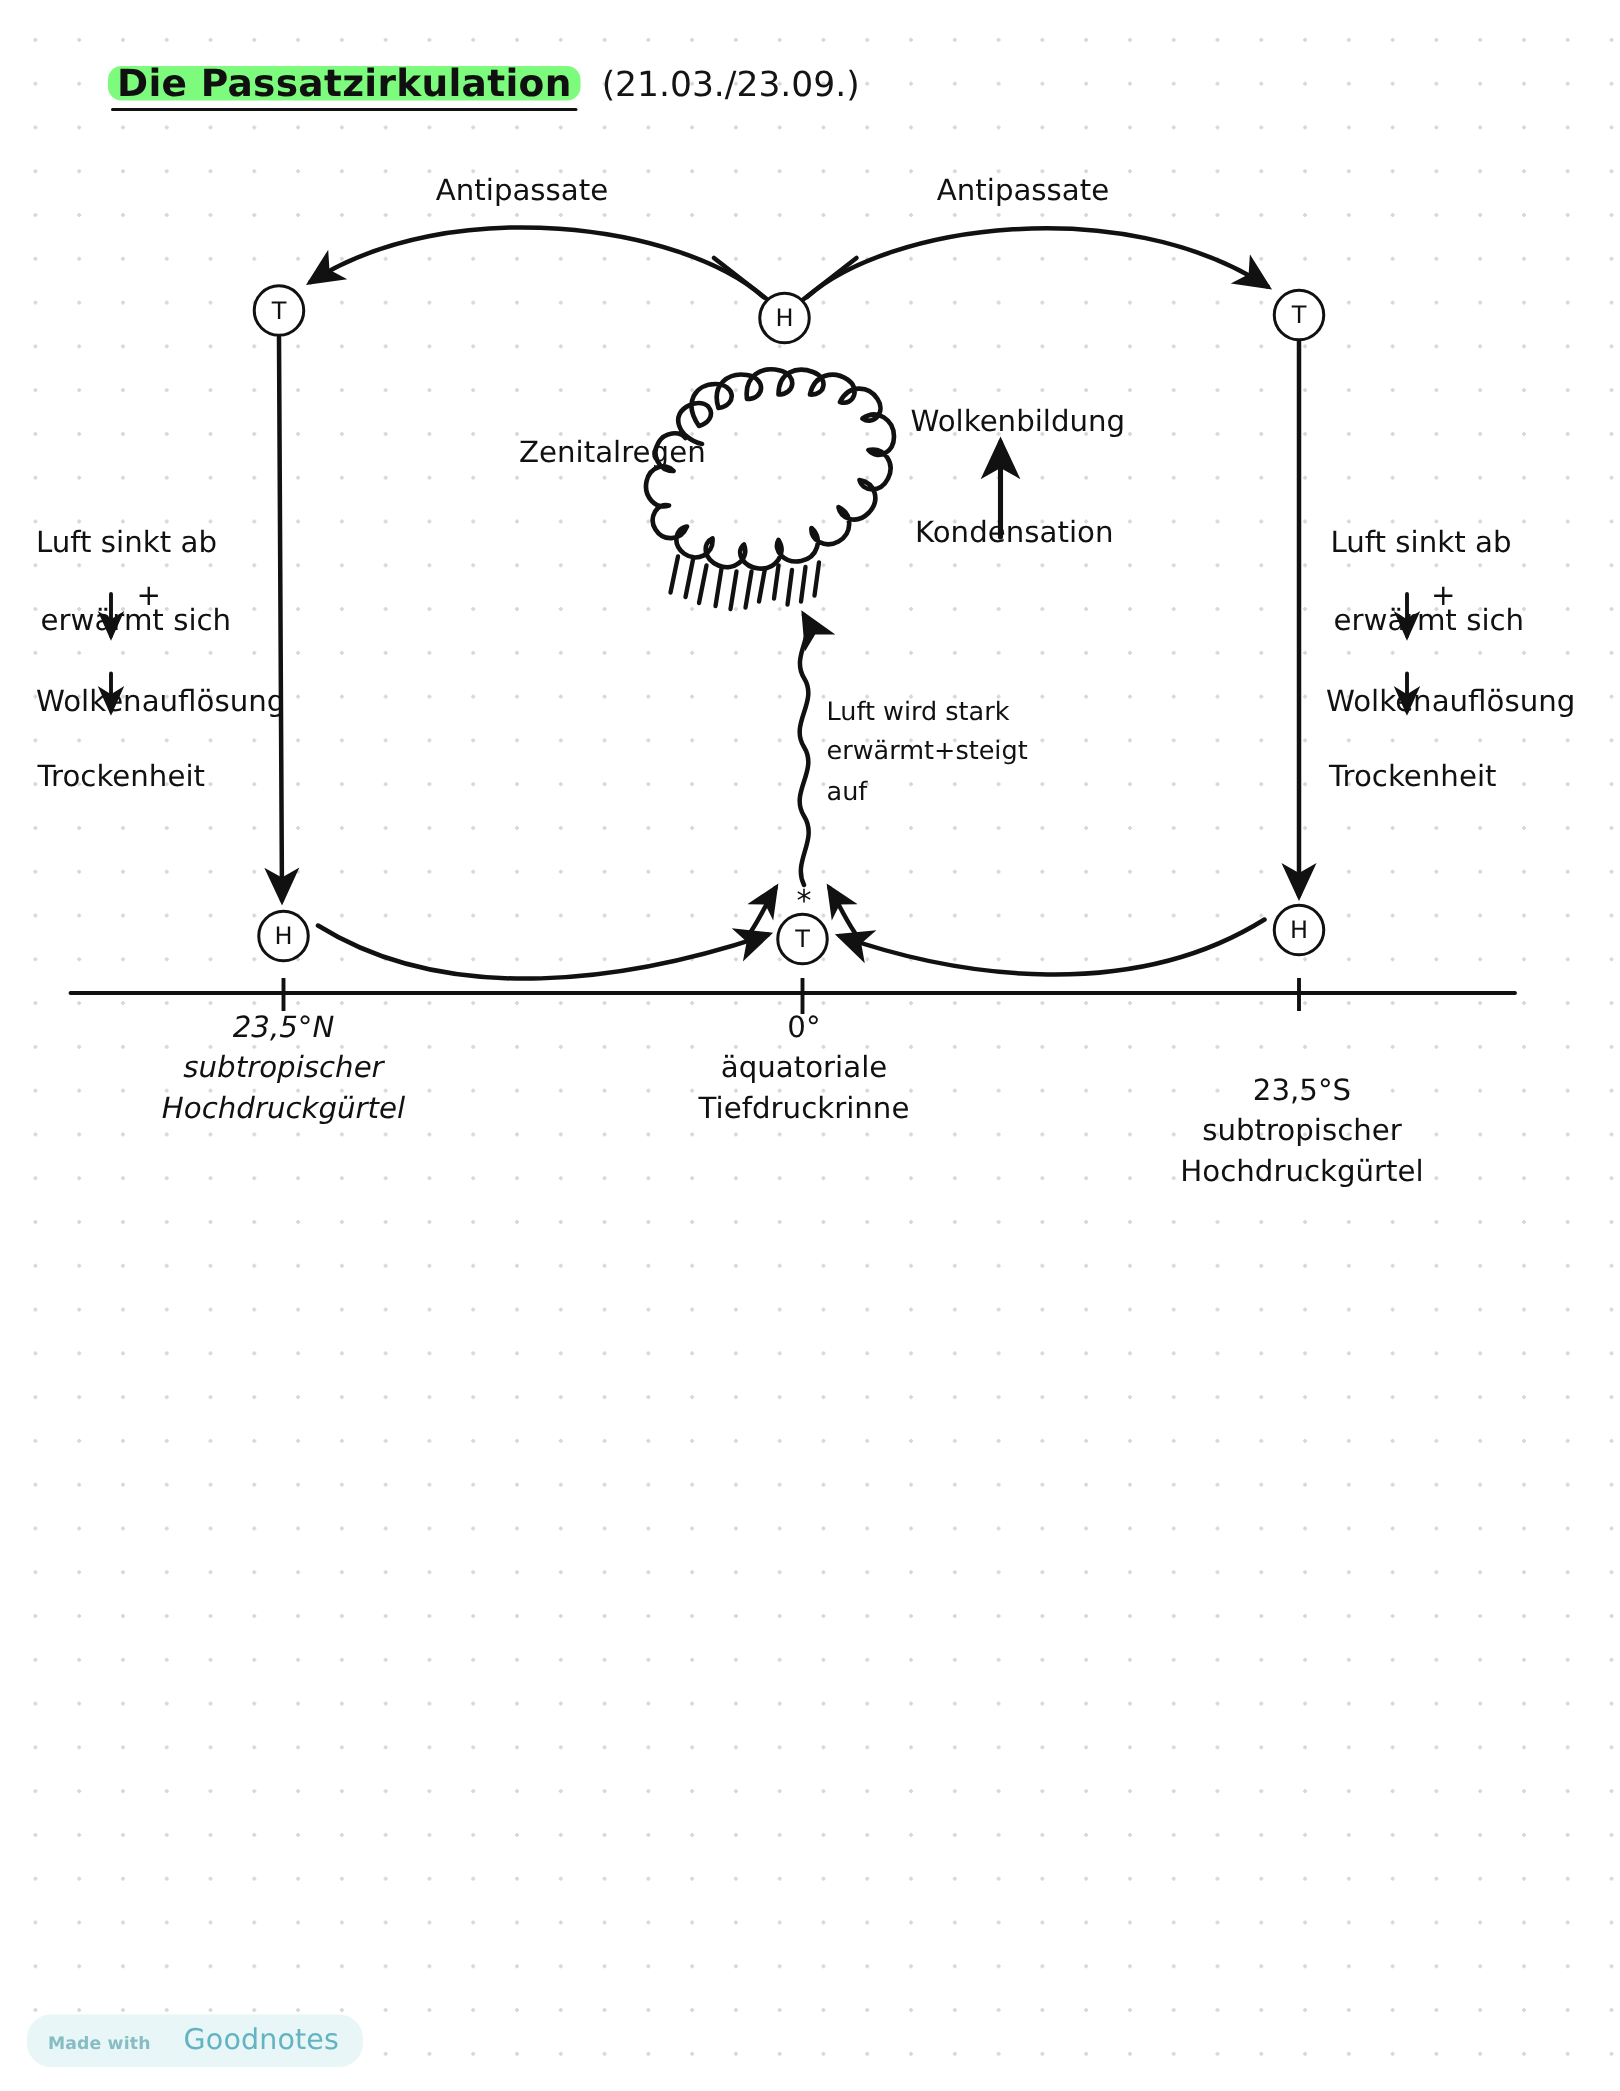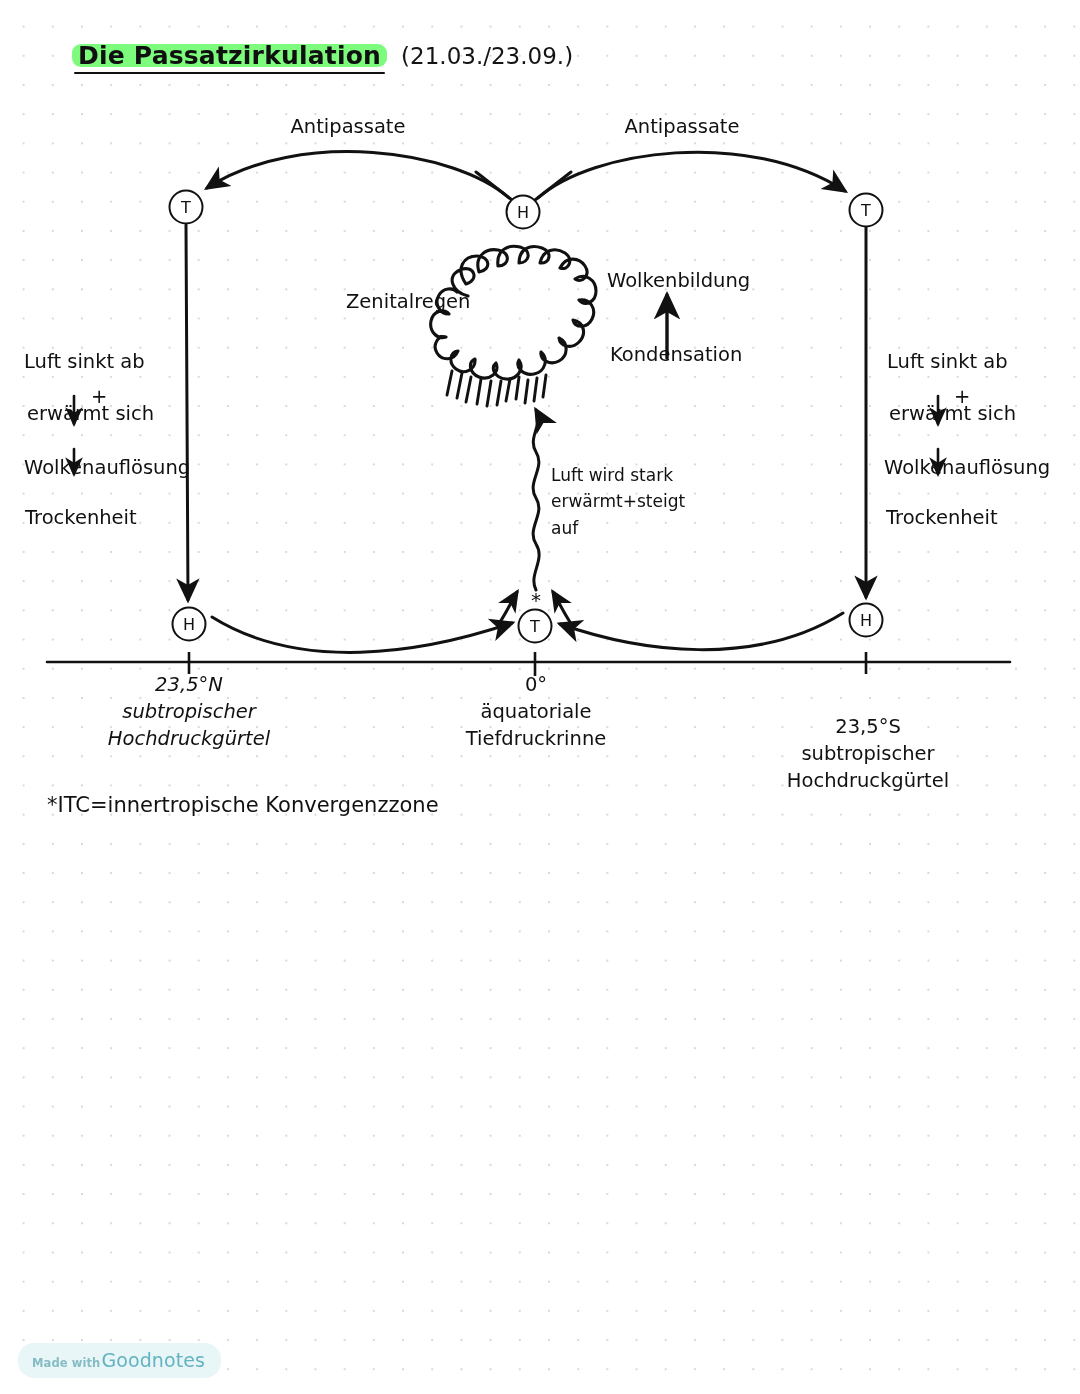--- a/index.html
+++ b/index.html
@@ -39,21 +39,21 @@
   .side div{white-space:nowrap;margin-top:32px;}
 
   
   #footnote{position:absolute;left:47px;top:790px;font-size:21px;line-height:1.45;color:#111;}
   #footnote div{white-space:nowrap;}
 
   
   #goodnotes{
     position:absolute;left:18px;top:1343px;
     background:#e8f6f7;border-radius:16px;
-    padding:6px 16px 7px 14px;display:flex;align-items:baseline;gap:1px;
+    padding:6px 16px 7px 14px;display:flex;align-items:baseline;gap:22px;
   }
   #gn-made{font-size:11.5px;color:#86bcc4;font-weight:600;letter-spacing:.1px;}
   #gn-name{font-size:19px;color:#63b3c2;letter-spacing:.1px;}
 
   
   .node{
     position:absolute;width:31px;height:31px;border:2.4px solid #111;border-radius:50%;
     display:flex;align-items:center;justify-content:center;
     font-size:16px;color:#111;background:#fff;
     transform:translate(-50%,-50%);
@@ -201,19 +201,18 @@
 </div>
 
 <div style="position:absolute;left:868px;top:672px;transform:translateX(-50%);text-align:center;
             font-size:19.5px;line-height:1.38;color:#111;margin-top:42px;">
   <div>23,5°S</div>
   <div>subtropischer</div>
   <div>Hochdruckgürtel</div>
 </div>
 
 <div id="footnote">
-  <div>*ITC=innertropische Konvergenzzone</div>
 </div>
 
 <div id="goodnotes">
   <span id="gn-made">Made with</span>
   <span id="gn-name">Goodnotes</span>
 </div>
 
 </body></html>

